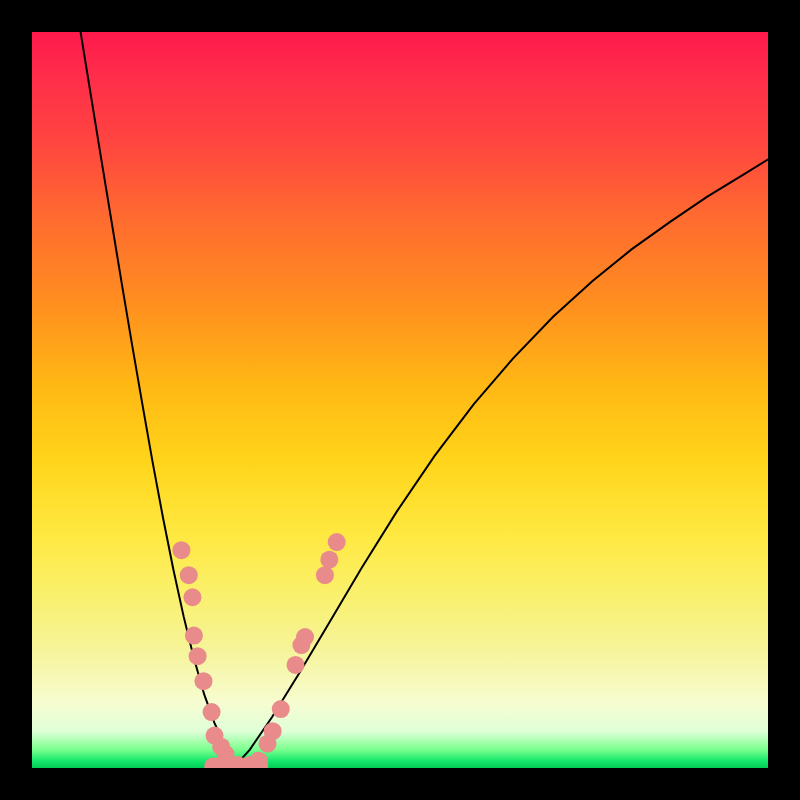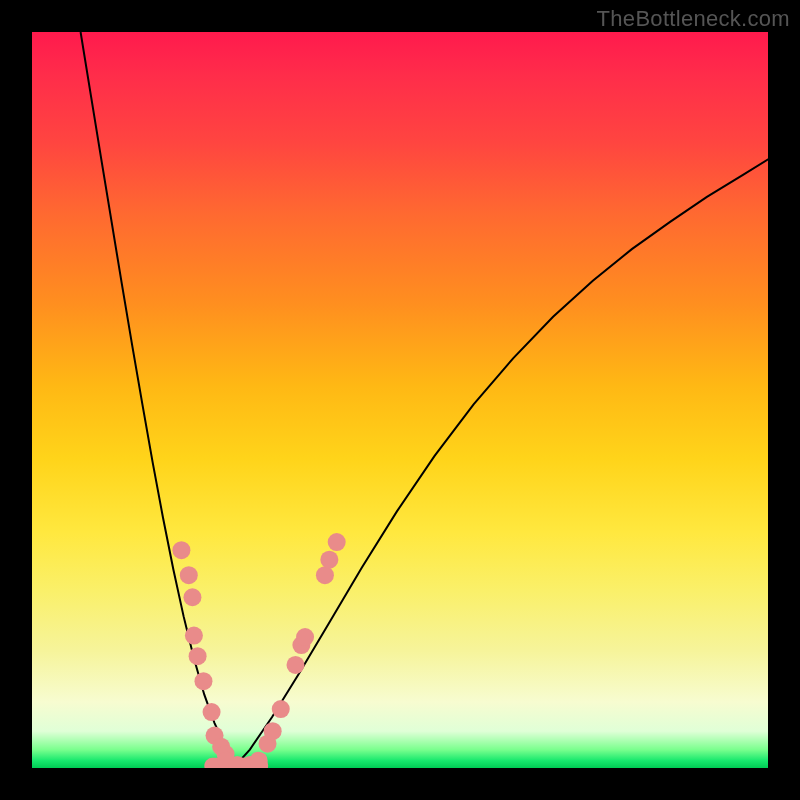--- a/index.html
+++ b/index.html
@@ -61,21 +61,20 @@
     position: absolute;
     inset: 0;
     width: 100%;
     height: 100%;
   }
 </style>
 </head>
 <body>
 
 <div class="frame">
-  <div class="watermark">TheBottleneck.com</div>
   <div class="plot-area">
     <div class="gradient"></div>
     <svg class="curves" viewBox="0 0 736 736" preserveAspectRatio="none">
       <g id="curve-group">
           <path d="M48.58 0.00 L58.88 63.30 L69.18 126.59 L79.49 189.15 L89.79 251.71 L100.10 312.80 L110.40 372.42 L120.70 430.56 L131.01 485.76 L141.31 537.28 L151.62 584.38 L161.92 626.34 L172.22 662.40 L182.53 691.10 L192.83 713.18 L199.46 728.64 L203.14 733.79" fill="none" stroke="#000000" stroke-width="2"></path>
           <path d="M203.14 733.79 L217.86 717.60 L239.94 685.22 L266.43 642.53 L296.61 591.74 L329.73 535.81 L365.06 479.14 L402.59 423.94 L441.60 372.42 L481.34 326.05 L521.09 284.83 L560.83 248.77 L599.84 217.12 L638.11 189.89 L674.91 164.86 L710.98 142.78 L743.36 122.91" fill="none" stroke="#000000" stroke-width="2"></path>
           <path d="M 180.32 733.792 L 228.16 733.792" fill="none" stroke="#e98b8a" stroke-width="16" stroke-linecap="round"></path>
         </g>
       <g id="dots-group">
           <circle cx="149.41" cy="518.14" r="9" fill="#e98b8a"></circle>

